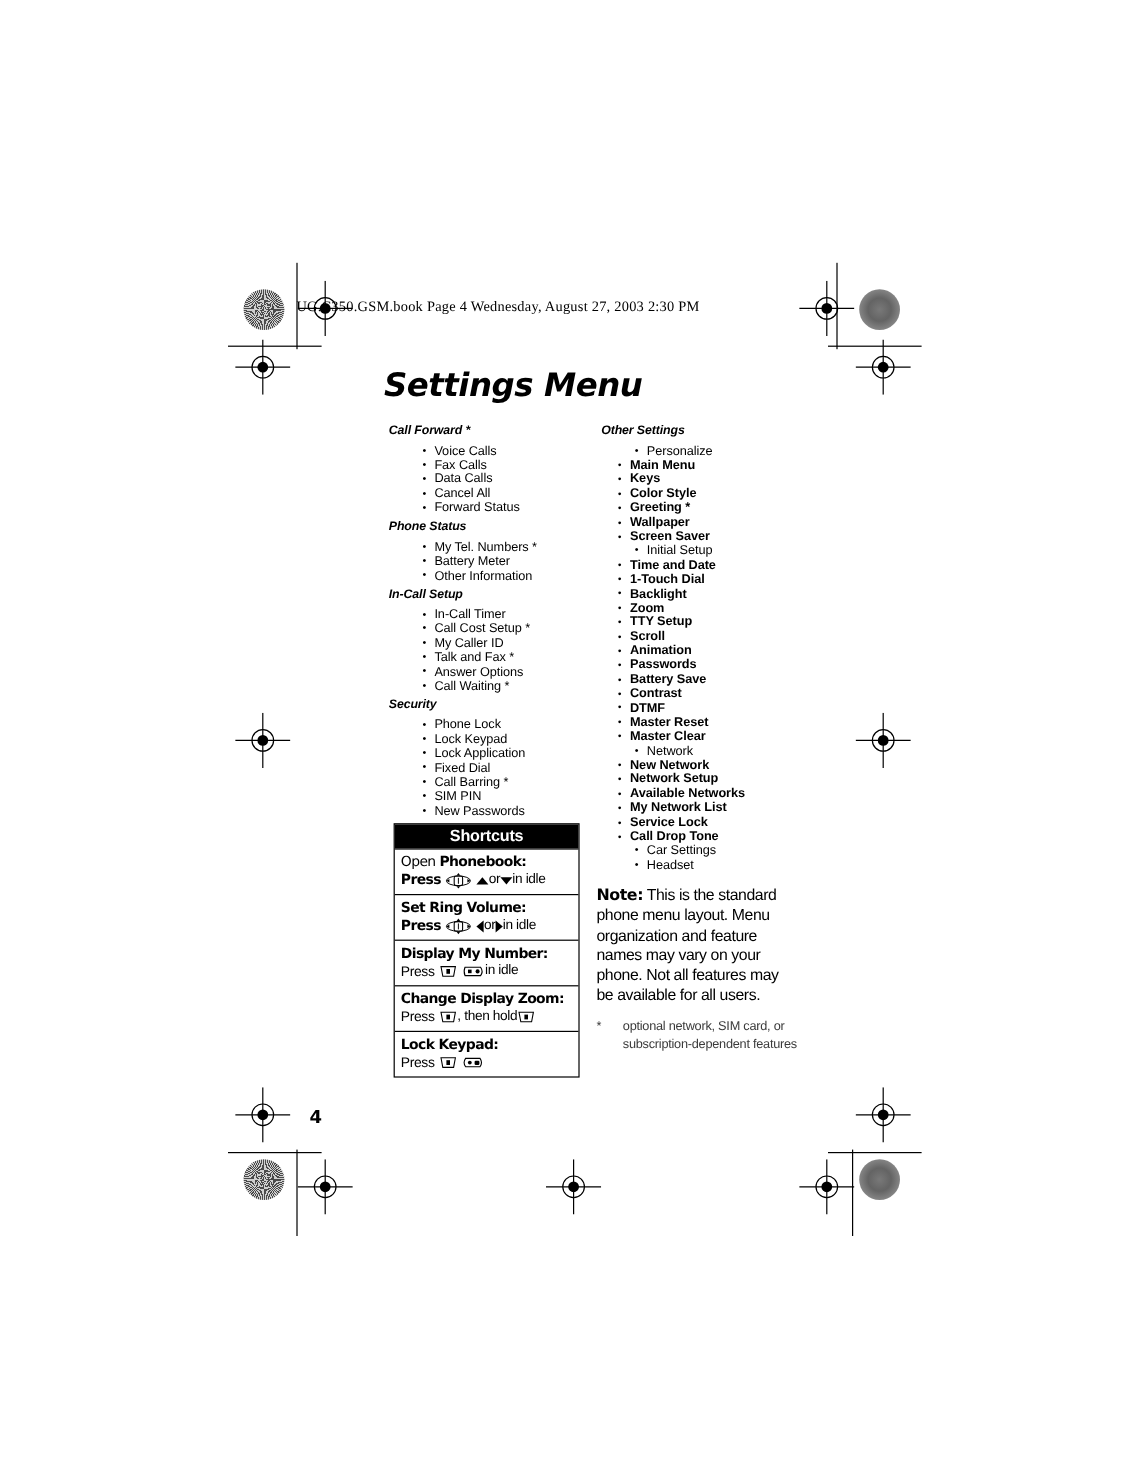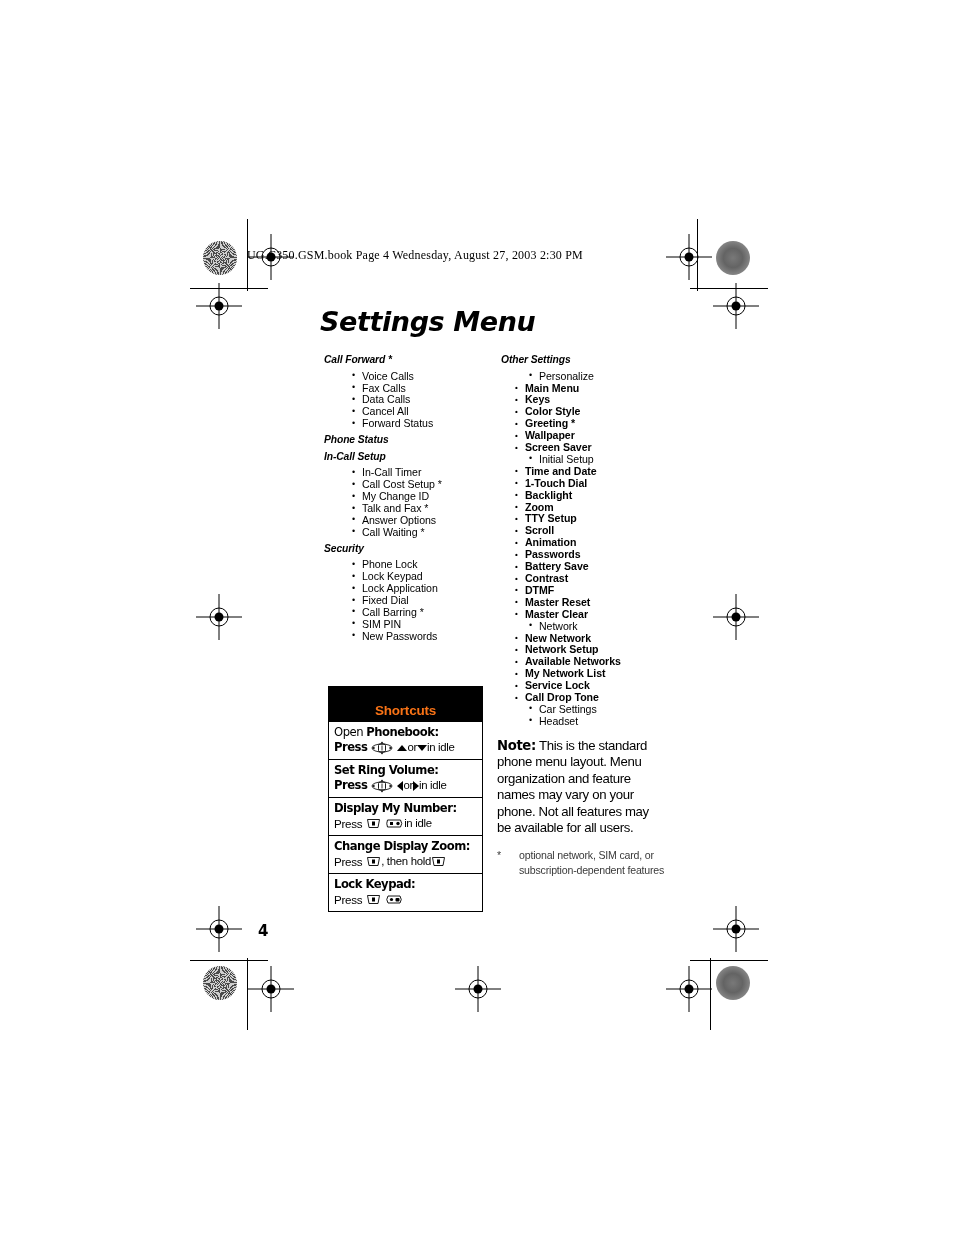--- a/index.html
+++ b/index.html
@@ -123,25 +123,25 @@
     position: absolute;
     left: 328px;
     top: 686px;
     width: 155px;
     border: 1.6px solid #000;
     background: #fff;
     box-sizing: border-box;
   }
   .sc-header {
     background: #000;
-    color: #f97316;
+    color: #ffffff;
     text-align: center;
     font-weight: bold;
     font-size: 13.5px;
-    padding: 16px 0 3px;
+    padding: 2px 0 3px;
     letter-spacing: -0.2px;
   }
   .sc-row {
     border-top: 1.6px solid #000;
     padding: 3px 5px 4px 5px;
   }
   .sc-row:first-of-type { border-top: none; }
   .sc-title {
     font-family: "DejaVu Sans", sans-serif;
     font-weight: bold;
@@ -366,25 +366,30 @@
 <div class="col col-left" data-name="left-menu-column" id="left-col">
     <div class="cat" data-name="menu-category">Call Forward *</div>
     <ul class="lvl1" data-name="menu-item-list">
       <li data-name="menu-item">Voice Calls</li>
       <li data-name="menu-item">Fax Calls</li>
       <li data-name="menu-item">Data Calls</li>
       <li data-name="menu-item">Cancel All</li>
       <li data-name="menu-item">Forward Status</li>
     </ul>
     <div class="cat" data-name="menu-category">Phone Status</div>
+    <ul class="lvl1" data-name="menu-item-list">
+      <li data-name="menu-item">My Tel. Numbers *</li>
+      <li data-name="menu-item">Battery Meter</li>
+      <li data-name="menu-item">Other Information</li>
+    </ul>
     <div class="cat" data-name="menu-category">In-Call Setup</div>
     <ul class="lvl1" data-name="menu-item-list">
       <li data-name="menu-item">In-Call Timer</li>
       <li data-name="menu-item">Call Cost Setup *</li>
-      <li data-name="menu-item">My Change ID</li>
+      <li data-name="menu-item">My Caller ID</li>
       <li data-name="menu-item">Talk and Fax *</li>
       <li data-name="menu-item">Answer Options</li>
       <li data-name="menu-item">Call Waiting *</li>
     </ul>
     <div class="cat" data-name="menu-category">Security</div>
     <ul class="lvl1" data-name="menu-item-list">
       <li data-name="menu-item">Phone Lock</li>
       <li data-name="menu-item">Lock Keypad</li>
       <li data-name="menu-item">Lock Application</li>
       <li data-name="menu-item">Fixed Dial</li>

